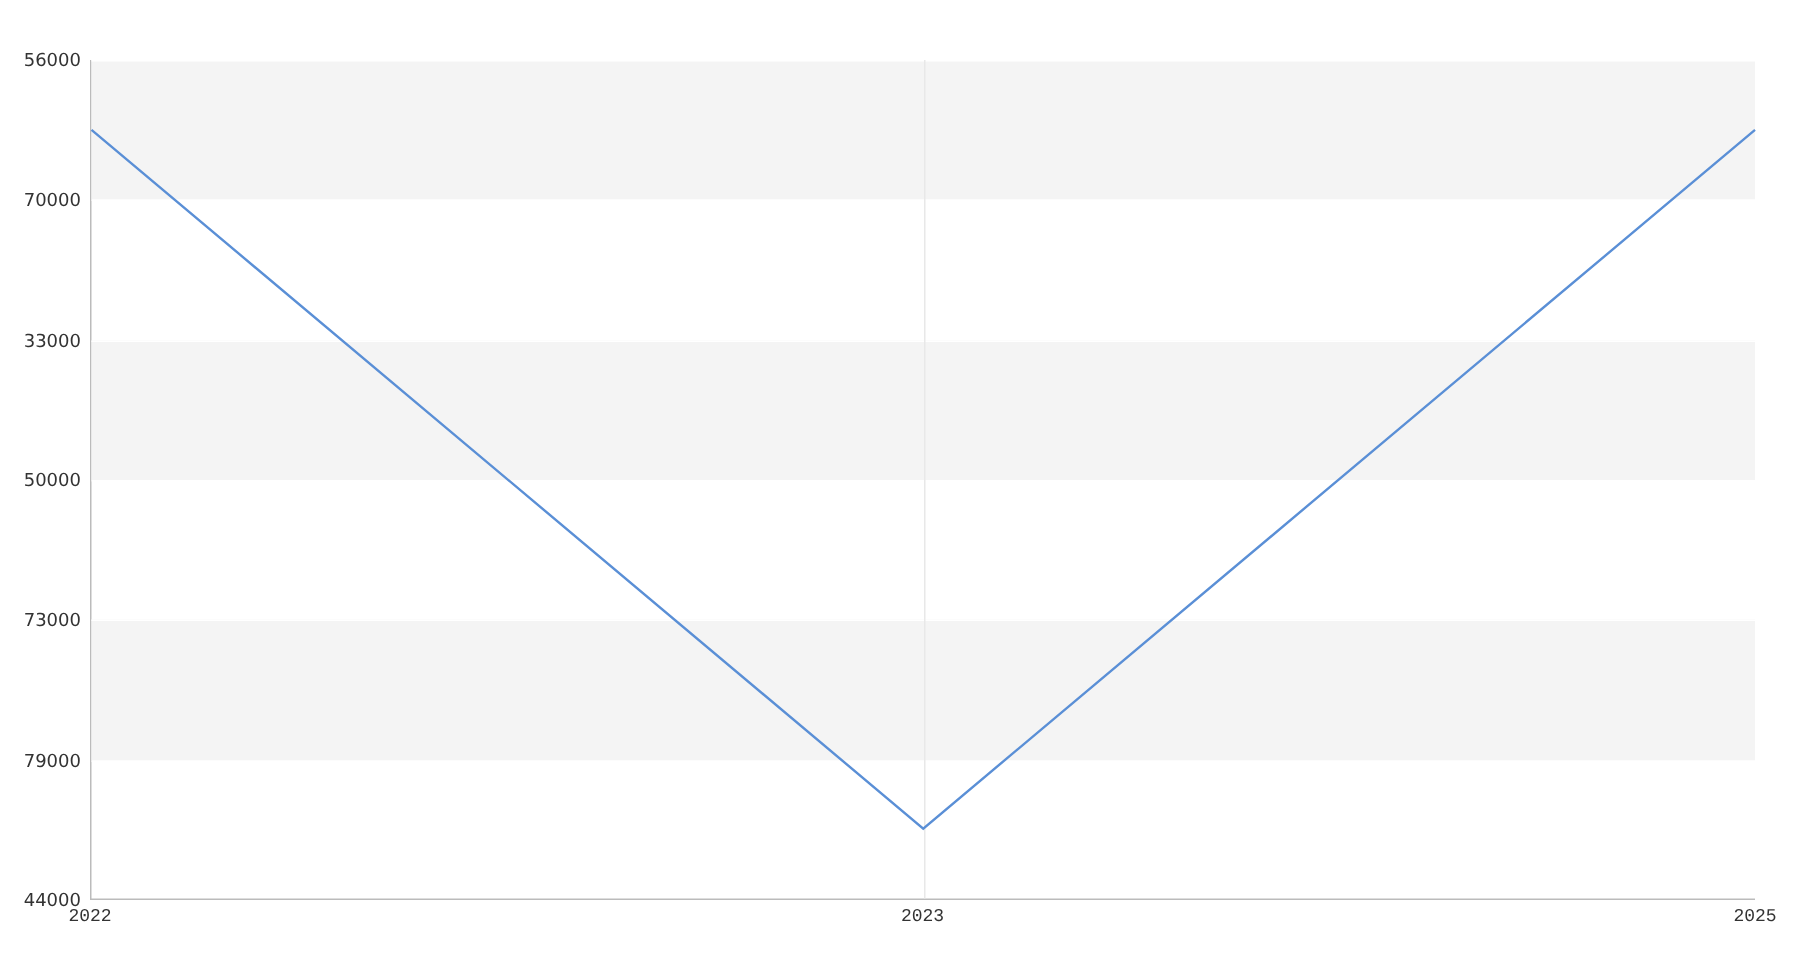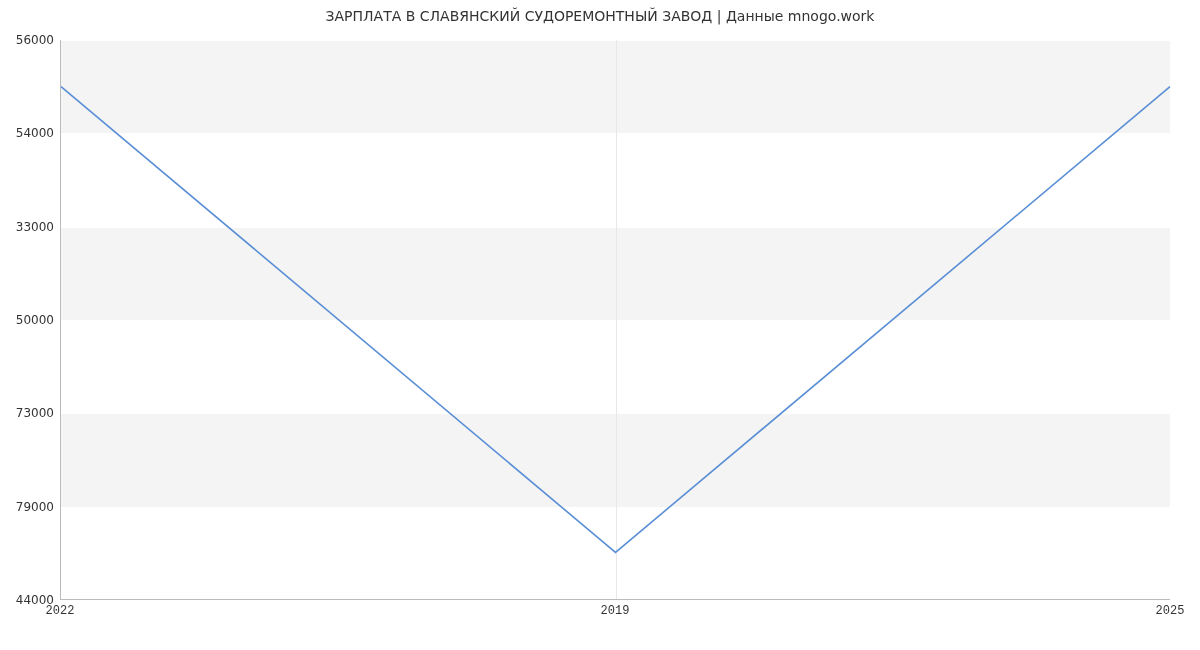--- a/index.html
+++ b/index.html
@@ -80,32 +80,31 @@
     width: 100%;
     height: 100%;
     overflow: visible;
   }
 </style>
 </head>
 <body>
 
 <div class="chart-wrap">
 
-  <div class="title">ЗАРПЛАТА В  СЛАВЯНСКИЙ СУДОРЕМОНТНЫЙ ЗАВОД | Данные mnogo.work</div>
 
   <div class="ylabel" style="top:600px">44000</div>
   <div class="ylabel" style="top:506.67px">79000</div>
   <div class="ylabel" style="top:413.33px">73000</div>
   <div class="ylabel" style="top:320px">50000</div>
   <div class="ylabel" style="top:226.67px">33000</div>
-  <div class="ylabel" style="top:133.33px">54000</div>
+  <div class="ylabel" style="top:133.33px">70000</div>
   <div class="ylabel" style="top:40px">56000</div>
 
   <div class="xlabel" style="left:60px">2022</div>
-  <div class="xlabel" style="left:615px">2019</div>
+  <div class="xlabel" style="left:615px">2023</div>
   <div class="xlabel" style="left:1170px">2025</div>
 
   <div class="plot-area">
 
     <div class="band" style="top:0px;height:93.33px"></div>
     <div class="band" style="top:186.67px;height:93.33px"></div>
     <div class="band" style="top:373.33px;height:93.33px"></div>
 
     <div class="gridline" style="top:0px"></div>
     <div class="gridline" style="top:93.33px"></div>

